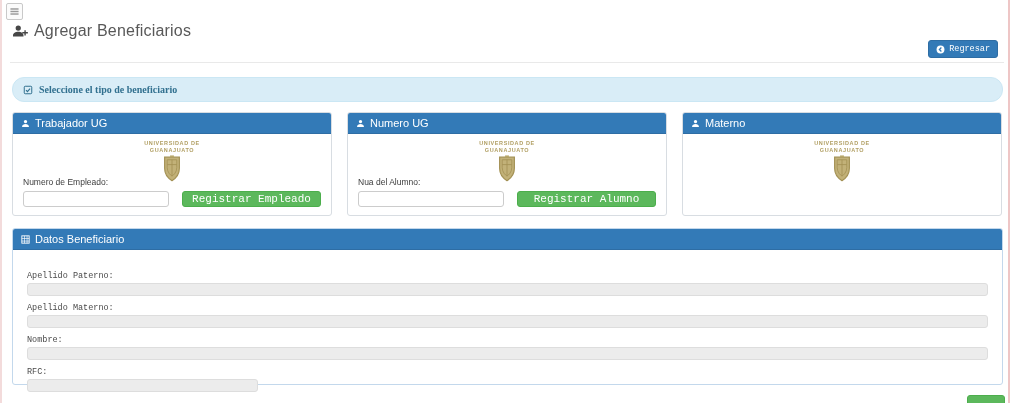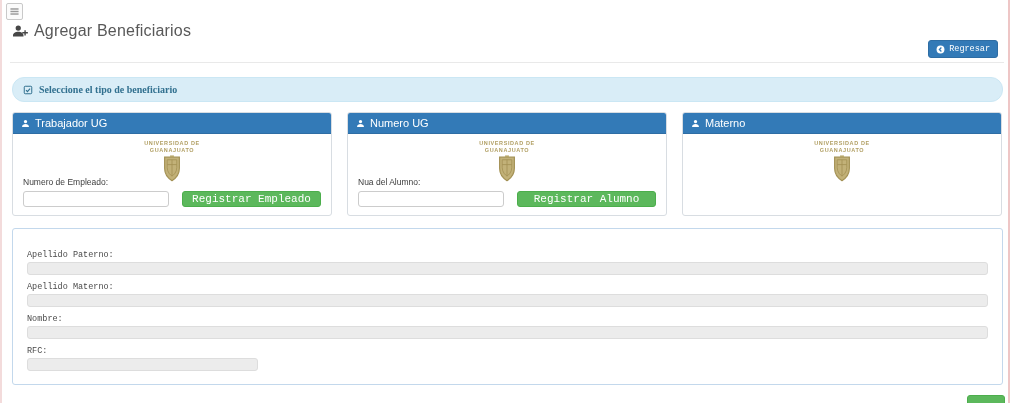--- a/index.html
+++ b/index.html
@@ -223,20 +223,26 @@
         <svg class="ic" width="24" height="28" style="color:#b19f63">
             <use href="#i-crest"></use>
           </svg>
       </div>
     </div>
   </div>
 
 </div>
 
 <div class="datos-panel">
+  <div class="panel-heading">
+    <svg class="ic" width="9" height="9">
+        <use href="#i-grid"></use>
+      </svg>
+    <span>Datos Beneficiario</span>
+  </div>
   <div class="datos-body">
     <div class="field">
       <div class="field-label">Apellido Paterno:</div>
       <input class="field-input" type="text" disabled="" value="" style="">
     </div>
     <div class="field">
       <div class="field-label">Apellido Materno:</div>
       <input class="field-input" type="text" disabled="" value="" style="">
     </div>
     <div class="field">

